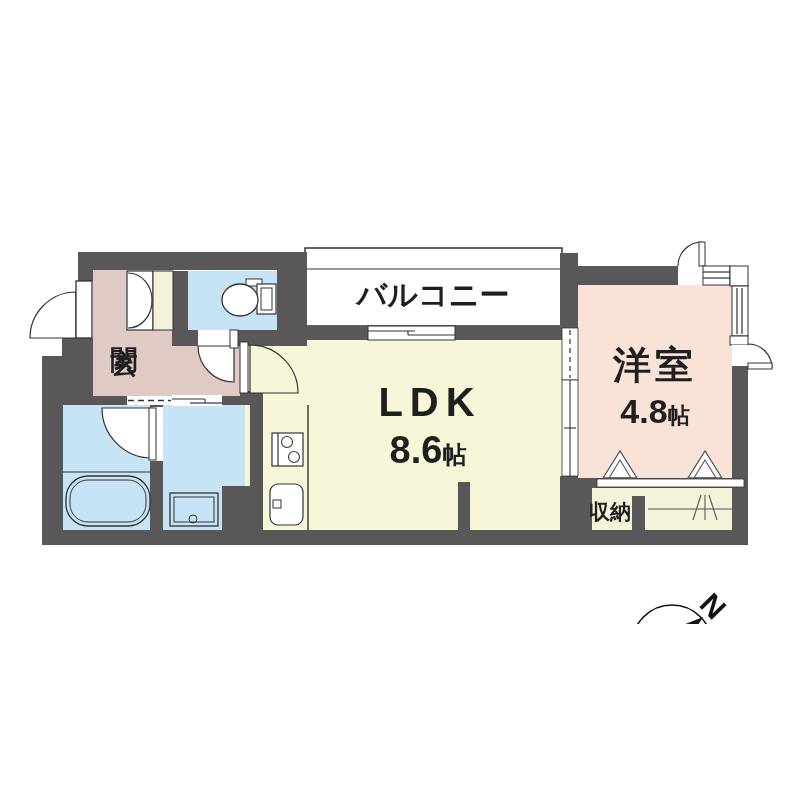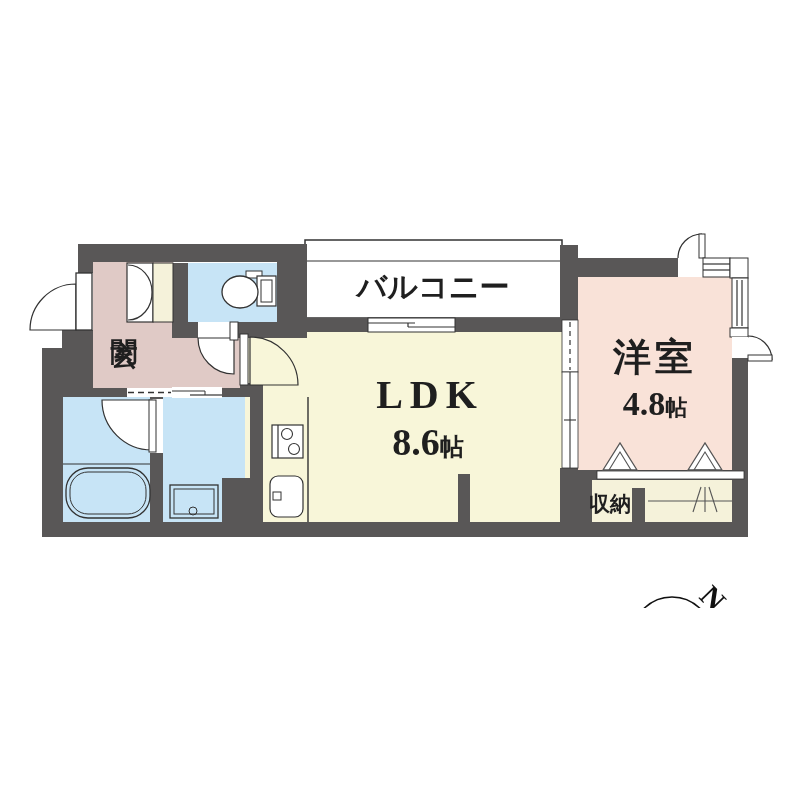--- a/index.html
+++ b/index.html
@@ -1,17 +1,17 @@
 <!DOCTYPE html>
 <html><head>
 <meta charset="utf-8">
 <style>
   html,body{margin:0;padding:0;background:#ffffff;}
-  .stage{width:800px;height:608px;background:#ffffff;position:relative;margin:0 auto;
-         font-family:Liberation Serif, serif;}
+  .stage{width:800px;height:608px;background:#ffffff;position:relative;margin:8px auto;
+         font-family:Liberation Sans, sans-serif;}
   svg{display:block;}
   .room-label{fill:#1f1f1f;font-weight:600;}
   .thin{stroke:#333333;stroke-width:1.2;fill:none;}
 </style>
 </head>
 <body>
 
 <div class="stage">
 <svg width="800" height="800" viewBox="0 0 800 800" xmlns="http://www.w3.org/2000/svg">
 

